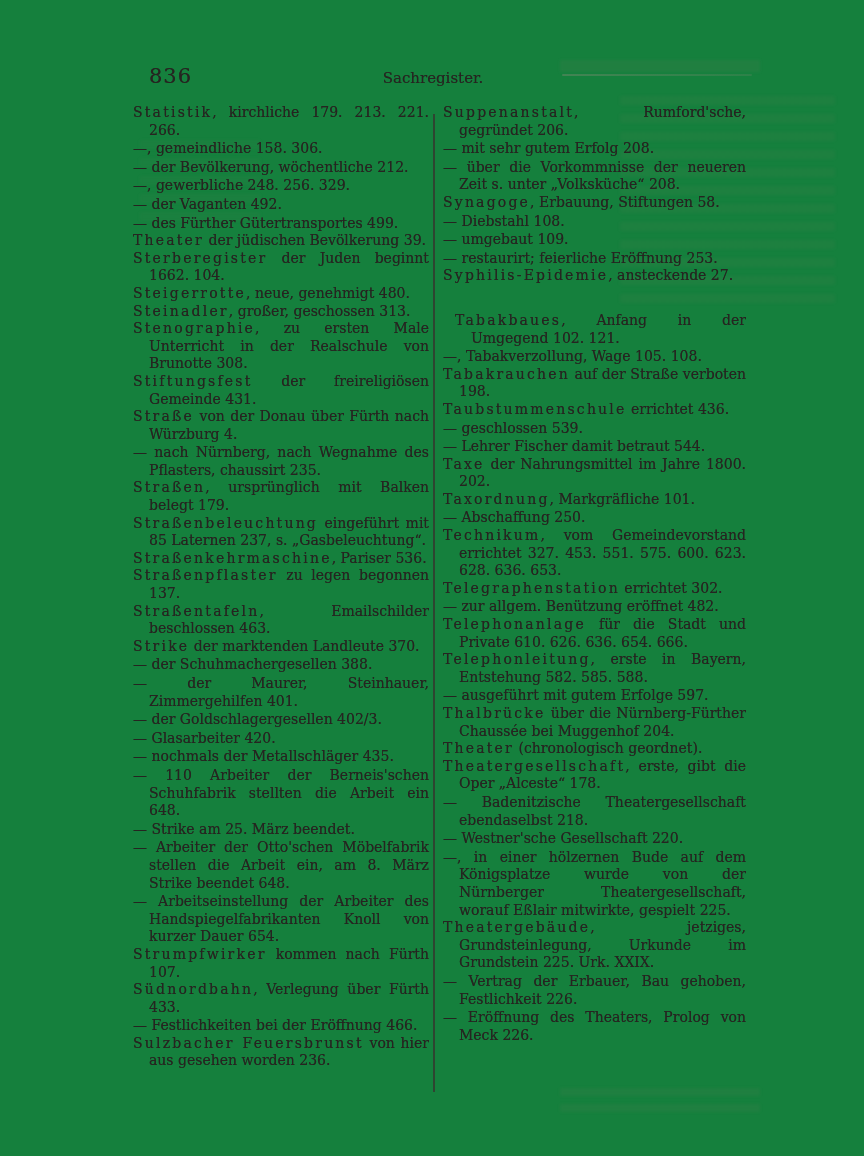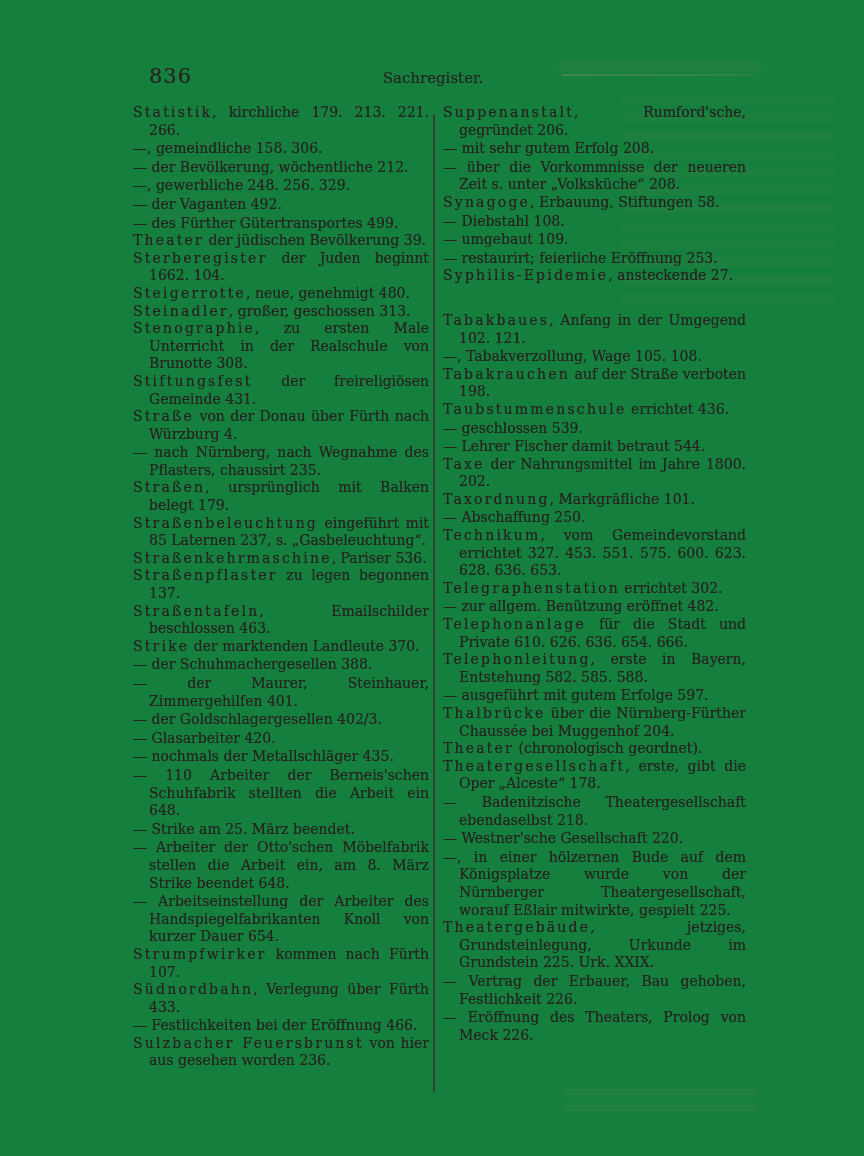--- a/index.html
+++ b/index.html
@@ -39,21 +39,21 @@
   .divider{
     position:absolute;left:433px;top:114px;width:1.5px;height:978px;
     background:rgba(55,50,45,.75);
   }
   .entry{
     padding-left:16px;text-indent:-16px;
     margin-top:1px;
   }
   .entry.headed{margin-top:0;}
   .entry:first-child{margin-top:0;}
-  .entry.section-gap{margin-top:27px;}
+  .entry.section-gap{margin-top:27px;margin-left:12px;}
   .head{letter-spacing:2.2px;}
   
   .smudge{position:absolute;pointer-events:none;filter:blur(1.5px);}
   .smudge-a{left:620px;top:96px;width:215px;height:210px;
     background:repeating-linear-gradient(180deg,rgba(140,120,95,.07) 0 9px,rgba(0,0,0,0) 9px 18px);}
   .smudge-b{left:560px;top:60px;width:200px;height:12px;background:rgba(140,120,95,.10);}
   .smudge-c{left:560px;top:1088px;width:200px;height:30px;
     background:repeating-linear-gradient(180deg,rgba(135,120,100,.09) 0 8px,rgba(0,0,0,0) 8px 16px);}
   .smudge-d{left:140px;top:140px;width:120px;height:90px;
     background:repeating-linear-gradient(180deg,rgba(140,125,105,.05) 0 9px,rgba(0,0,0,0) 9px 18px);}

